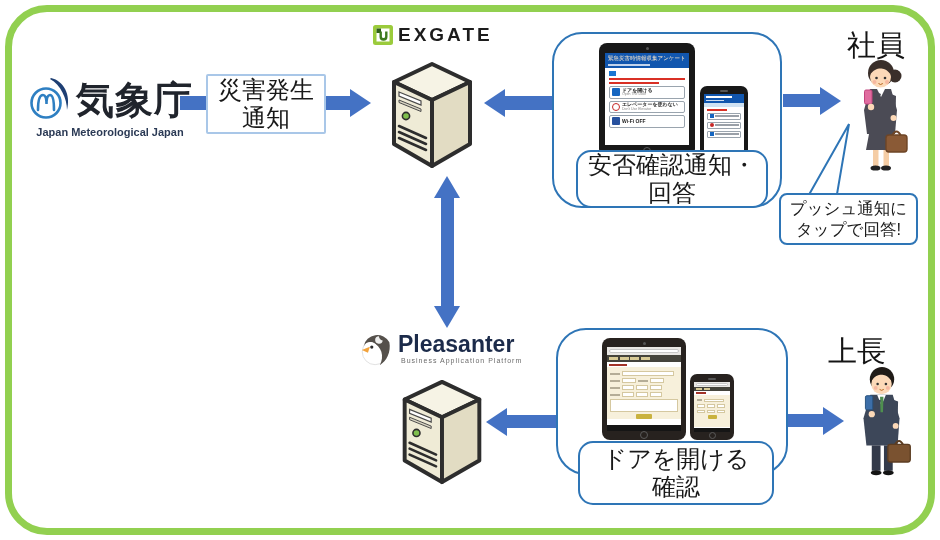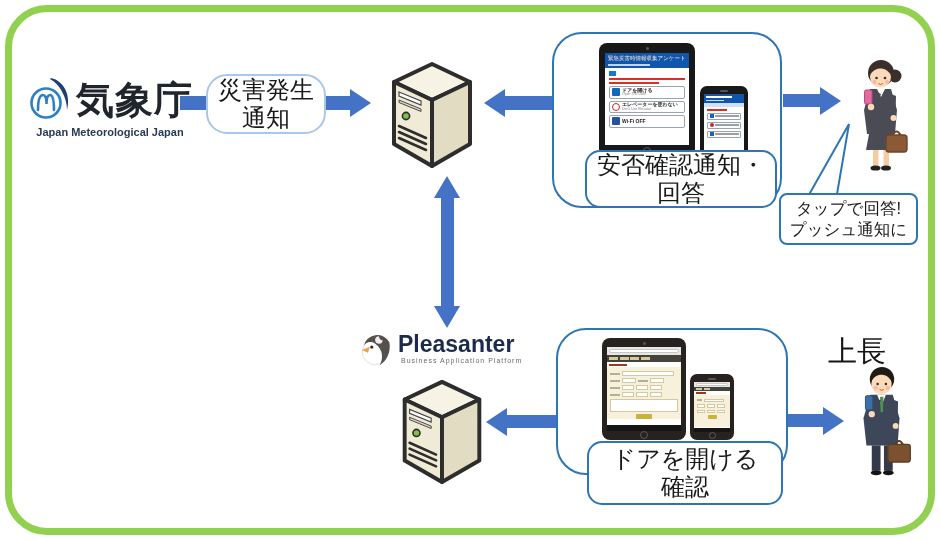--- a/index.html
+++ b/index.html
@@ -7,24 +7,24 @@
     --frame:#92D050; --exgate-green:#8CC63F; --pleasanter-navy:#1C2B4A; --jma-blue:#2E7FC2;
   }
   *{box-sizing:border-box;margin:0;padding:0;}
   html,body{background:#fff;}
   body{font-family:"Liberation Sans","DejaVu Sans",sans-serif;}
   .canvas{position:relative;width:940px;height:540px;background:#fff;overflow:hidden;}
   .frame{position:absolute;left:5px;top:5px;right:5px;bottom:5px;border:7px solid var(--frame);border-radius:42px;}
 
   
   .abs{position:absolute;}
-  .bubble{position:absolute;background:#fff;border:2px solid var(--light-border);border-radius:21px;
+  .bubble{position:absolute;background:#fff;border:2px solid var(--light-border);border-radius:2px;
           display:flex;flex-direction:column;justify-content:center;align-items:center;
           font-size:24px;line-height:1.18;color:#191919;z-index:6;}
-  .bubble.strong{border:2.5px solid var(--panel-border);border-radius:15px;margin-left:9px;}
+  .bubble.strong{border:2.5px solid var(--panel-border);border-radius:15px;}
   .panel{position:absolute;background:#fff;border:2.5px solid var(--panel-border);border-radius:30px;z-index:2;}
   .ab{position:absolute;background:var(--arrow);z-index:1;}
   .ah{position:absolute;width:0;height:0;z-index:1;}
   .ah.right{border-top:14px solid transparent;border-bottom:14px solid transparent;border-left:21px solid var(--arrow);}
   .ah.left{border-top:14px solid transparent;border-bottom:14px solid transparent;border-right:21px solid var(--arrow);}
   .ah.up{border-left:13px solid transparent;border-right:13px solid transparent;border-bottom:22px solid var(--arrow);}
   .ah.down{border-left:13px solid transparent;border-right:13px solid transparent;border-top:22px solid var(--arrow);}
   .actor-label{position:absolute;font-size:29px;color:#141414;z-index:3;}
 
   
@@ -106,20 +106,29 @@
     <div class="jma-sub">Japan Meteorological Japan</div>
   </div>
 
   <div class="ab" style="left:180px;top:96px;width:172px;height:14px;"></div>
   <div class="ah right" style="left:350px;top:89px;"></div>
   <div class="bubble" style="left:206px;top:74px;width:120px;height:60px;">
     <span class="ln">災害発生</span>
     <span class="ln">通知</span>
   </div>
 
+  <div class="exgate">
+    <svg width="20" height="20" viewBox="0 0 20 20">
+      <rect width="20" height="20" rx="2.5" fill="#9BCB3C"></rect>
+      <rect x="3.5" y="3.5" width="13" height="13" fill="#fff"></rect>
+      <rect x="3.5" y="3.5" width="4.5" height="4.5" fill="#2E5D17"></rect>
+      <path d="M6.5 6.5 h2.4 v5 a1.6 1.6 0 0 0 3.2 0 v-5 h2.4 v5.2 a4 4 0 0 1 -8 0 Z" fill="#3E7A1E"></path>
+    </svg>
+    <span class="exgate-text">EXGATE</span>
+  </div>
 
   <svg class="abs" style="left:386px;top:56px;z-index:3;" width="92" height="114" viewBox="0 0 92 114">
     <polygon points="8,26 46,8 84,26 46,44" fill="#F6F3E5" stroke="#2D2D2D" stroke-width="4" stroke-linejoin="round"></polygon>
     <polygon points="8,26 46,44 46,110 8,88" fill="#EFEBD6" stroke="#2D2D2D" stroke-width="4" stroke-linejoin="round"></polygon>
     <polygon points="46,44 84,26 84,88 46,110" fill="#E2DCC3" stroke="#2D2D2D" stroke-width="4" stroke-linejoin="round"></polygon>
     <polygon points="13,36 35,45 35,49 13,40" fill="#fff" stroke="#4a4a4a" stroke-width="1.2"></polygon>
     <polygon points="13,44 35,53 35,55.5 13,46.5" fill="#d8d4c2" stroke="#4a4a4a" stroke-width="1"></polygon>
     <circle cx="20" cy="60" r="3.6" fill="#7FBF4D" stroke="#2D2D2D" stroke-width="1.6"></circle>
     <path d="M13 70 L40 82 M13 76 L40 88 M13 82 L40 94" stroke="#2D2D2D" stroke-width="2.6" stroke-linecap="round"></path>
   </svg>
@@ -189,20 +198,21 @@
   </div>
 
   <div class="bubble strong" style="left:576px;top:150px;width:192px;height:58px;">
     <span class="ln">安否確認通知・</span>
     <span class="ln">回答</span>
   </div>
 
   <div class="ab" style="left:783px;top:94px;width:38px;height:13px;"></div>
   <div class="ah right" style="left:820px;top:86.5px;"></div>
 
+  <div class="actor-label" style="left:847px;top:26px;">社員</div>
   <svg class="abs" style="left:842px;top:52px;z-index:3;" width="78" height="128" viewBox="0 0 78 128">
     <circle cx="39" cy="21" r="13" fill="#3A2F2A"></circle>
     <circle cx="53" cy="24" r="6.5" fill="#3A2F2A"></circle>
     <circle cx="38.5" cy="25" r="10.5" fill="#FCD9B8"></circle>
     <path d="M28 23 C28 14 33 11.5 38.5 11.5 C44 11.5 49 14 49 23 C45 17 41 16.5 38.5 16.5 C35 16.5 31 18 28 23 Z" fill="#3A2F2A"></path>
     <circle cx="34.5" cy="26" r="1.3" fill="#333"></circle>
       <circle cx="43" cy="26" r="1.3" fill="#333"></circle>
     <circle cx="32.5" cy="30" r="2" fill="#F6B8A0"></circle>
       <circle cx="45" cy="30" r="2" fill="#F6B8A0"></circle>
     <path d="M36.5 31.5 Q38.5 33.5 40.8 31.5" fill="none" stroke="#B5651D" stroke-width="1"></path>
@@ -219,22 +229,22 @@
     <ellipse cx="33.5" cy="116" rx="5" ry="2.6" fill="#222"></ellipse>
     <ellipse cx="44" cy="116" rx="5" ry="2.6" fill="#222"></ellipse>
     <path d="M50 84 Q54.5 75 59 84" fill="none" stroke="#6E4526" stroke-width="2"></path>
     <rect x="44" y="83" width="21" height="17" rx="3" fill="#8A5A36" stroke="#6E4526" stroke-width="1.4"></rect>
   </svg>
 
   <svg class="abs" style="left:795px;top:116px;width:70px;height:86px;z-index:5;">
     <polygon points="11,84 41,84 54,8" fill="#fff" stroke="#2E75B6" stroke-width="2"></polygon>
   </svg>
   <div class="callout">
+    <span class="ln">プッシュ通知に</span>
     <span class="ln">タップで回答!</span>
-    <span class="ln">プッシュ通知に</span>
   </div>
 
   <div class="ah up" style="left:434px;top:176px;"></div>
   <div class="ab" style="left:441px;top:197px;width:13px;height:110px;"></div>
   <div class="ah down" style="left:434px;top:306px;"></div>
 
   <div class="pleasanter">
     <svg width="38" height="40" viewBox="0 0 40 40">
       <circle cx="18" cy="23" r="13.5" fill="#fff" stroke="#d8d8d8" stroke-width="0.8"></circle>
       <path d="M6 17 A 14.5 14.5 0 0 1 33 13 C 35 23 30 33 23 37 C 28 28 25 17 15 13 C 11 12 8 13.5 6 17 Z" fill="#55504B"></path>

